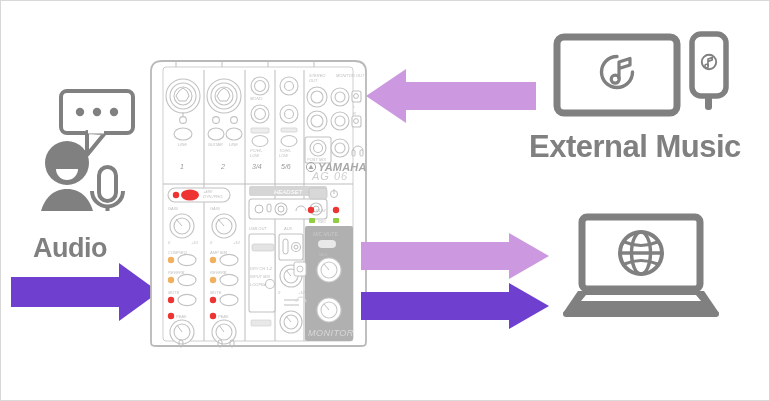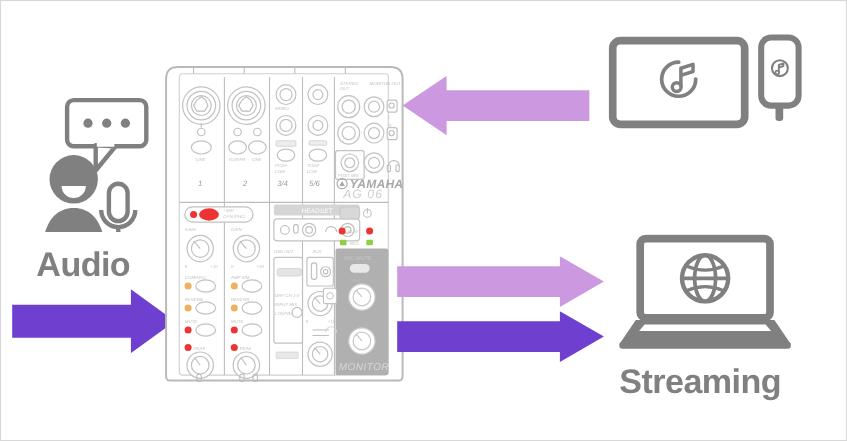--- a/index.html
+++ b/index.html
@@ -24,22 +24,22 @@
   
   .big-label {
     position: absolute;
     font-family: "Liberation Sans", sans-serif;
     font-weight: bold;
     color: #808080;
     white-space: nowrap;
     letter-spacing: -0.5px;
   }
   #label-audio {
-    left: 32px; top: 222px;
-    font-size: 31px;
+    left: 32px; top: 232px;
+    font-size: 27px;
   }
   #label-external {
     left: 528px; top: 128px;
     font-size: 31px;
   }
   #label-streaming {
     left: 562px; top: 328px;
     font-size: 31px;
   }
 
@@ -382,20 +382,21 @@
         <g transform="translate(149,24)">
           <circle cx="7" cy="7" r="7.2" fill="none" stroke="#808080" stroke-width="1.9"></circle>
           <path d="M 6 11 L 6 4 L 10.2 2.6 L 10.2 5 L 6 6.4" fill="none" stroke="#808080" stroke-width="1.7" stroke-linejoin="round"></path>
           <circle cx="4.6" cy="11" r="1.7" fill="none" stroke="#808080" stroke-width="1.6"></circle>
         </g>
         <rect x="152" y="65" width="7" height="14" rx="3" fill="#808080"></rect>
       </g>
     </svg>
   </div>
 
+  <div class="big-label" id="label-external">External Music</div>
 
   <svg class="arrow-svg" style="left:360px; top:232px;" width="190" height="46" viewBox="0 0 190 46">
     <path d="M 0 9 L 148 9 L 148 0 L 188 23 L 148 46 L 148 37 L 0 37 Z" fill="#cc99e0"></path>
   </svg>
 
   <svg class="arrow-svg" style="left:360px; top:282px;" width="190" height="46" viewBox="0 0 190 46">
     <path d="M 0 9 L 148 9 L 148 0 L 188 23 L 148 46 L 148 37 L 0 37 Z" fill="#6f3fd0"></path>
   </svg>
 
   <div class="abs" id="streaming-group">
@@ -410,15 +411,14 @@
         <path d="M 8.5 11 Q 25 18 41.5 11" fill="none" stroke="#808080" stroke-width="3"></path>
         <path d="M 8.5 33 Q 25 26 41.5 33" fill="none" stroke="#808080" stroke-width="3"></path>
       </g>
 
       <path d="M 17 78 L 143 78 L 158 100 L 2 100 Z" fill="#808080"></path>
       <path d="M 25 82 L 135 82 L 140 88 L 20 88 Z" fill="#ffffff"></path>
       <rect x="2" y="98" width="156" height="6" rx="3" fill="#808080"></rect>
     </svg>
   </div>
 
-  <div class="big-label" id="label-streaming">Streaming</div>
 
 </div>
 
 </body></html>

